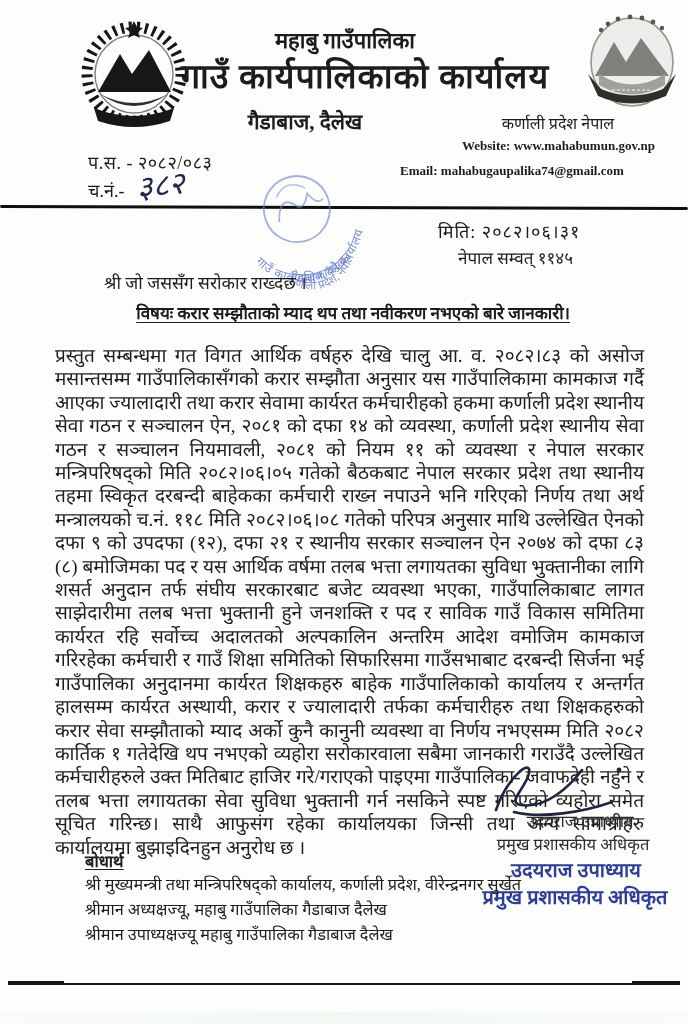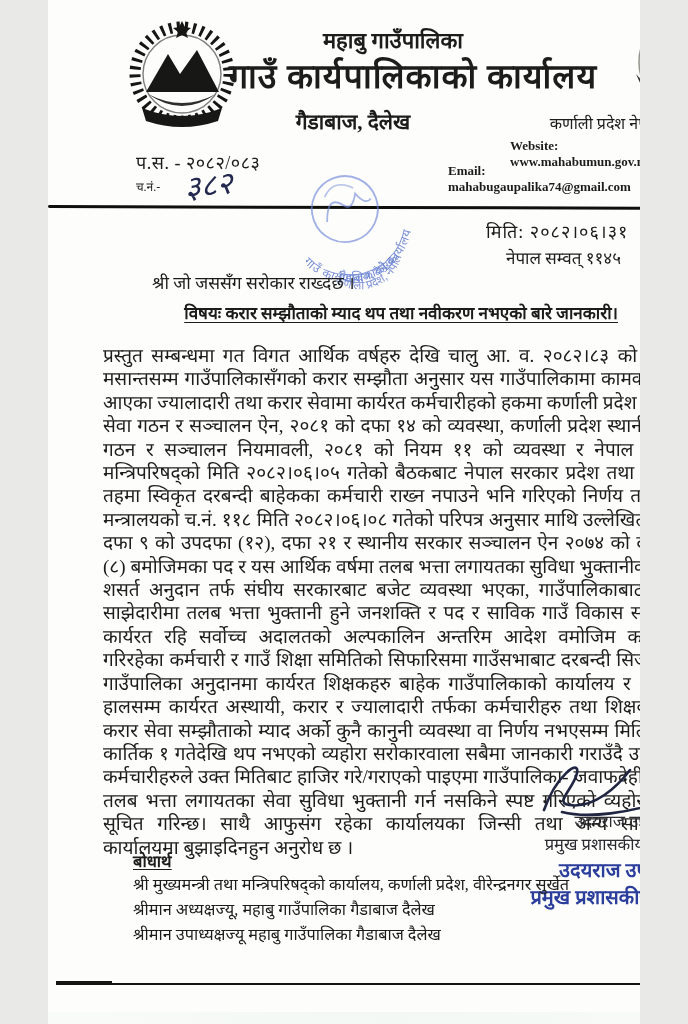--- a/index.html
+++ b/index.html
@@ -1,33 +1,33 @@
 <!DOCTYPE html>
 <html><head>
 <meta charset="utf-8">
 <style>
   html,body{margin:0;padding:0;background:#e9e9e7;}
   .page{
-    position:relative;width:592px;height:1024px;margin:0 auto;
+    position:relative;width:688px;height:1024px;margin:0 auto;
     background:#fdfdfb;overflow:hidden;
     font-family:"Liberation Serif","DejaVu Serif",serif;
     color:#1c1c1a;
     text-decoration:underline;
   }
   .abs{position:absolute;}
   .hdr-muni{left:180px;top:24px;width:330px;text-align:center;font-size:22px;font-weight:bold;}
   .hdr-office{left:150px;top:52px;width:430px;text-align:center;font-size:34px;font-weight:bold;letter-spacing:1px;}
   .hdr-place{left:200px;top:107px;width:210px;text-align:center;font-size:21px;font-weight:bold;}
   .hdr-province{left:478px;top:112px;width:160px;text-align:center;font-size:16px;}
   .hdr-website{left:462px;top:138px;font-size:13px;font-weight:bold;font-family:"Liberation Serif",serif;}
   .hdr-email{left:400px;top:163px;font-size:13px;font-weight:bold;}
   .emblem-left{left:72px;top:20px;width:124px;height:118px;}
   .emblem-right{left:582px;top:12px;width:100px;height:106px;}
   .ref-ps{left:88px;top:150px;font-size:18px;letter-spacing:.5px;}
-  .ref-ch-label{left:88px;top:178px;font-size:12px;}
+  .ref-ch-label{left:88px;top:178px;font-size:18px;}
   .ref-ch-num{left:136px;top:163px;font-size:31px;color:#23284f;transform:rotate(-7deg);font-style:italic;}
   .sep-line{left:0;top:206px;width:688px;height:3px;background:#0f0f0d;border-radius:2px;transform:rotate(.15deg);}
   .stamp-wrap{left:226px;top:156px;width:154px;height:154px;opacity:.92;}
   .date-line{left:438px;top:219px;font-size:18px;letter-spacing:1px;}
   .sambat-line{left:458px;top:246px;font-size:17px;}
   .addressee{left:88px;top:270px;font-size:17.5px;margin-left:16px;}
   .subject{left:118px;top:301px;width:452px;text-align:right;font-weight:bold;font-size:17px;
     text-decoration:underline;text-underline-offset:3px;}
   .body-text{left:55px;top:344px;width:589px;font-size:19px;line-height:23.4px;text-align:justify;}
   .sig-script{left:486px;top:758px;width:150px;height:64px;}

